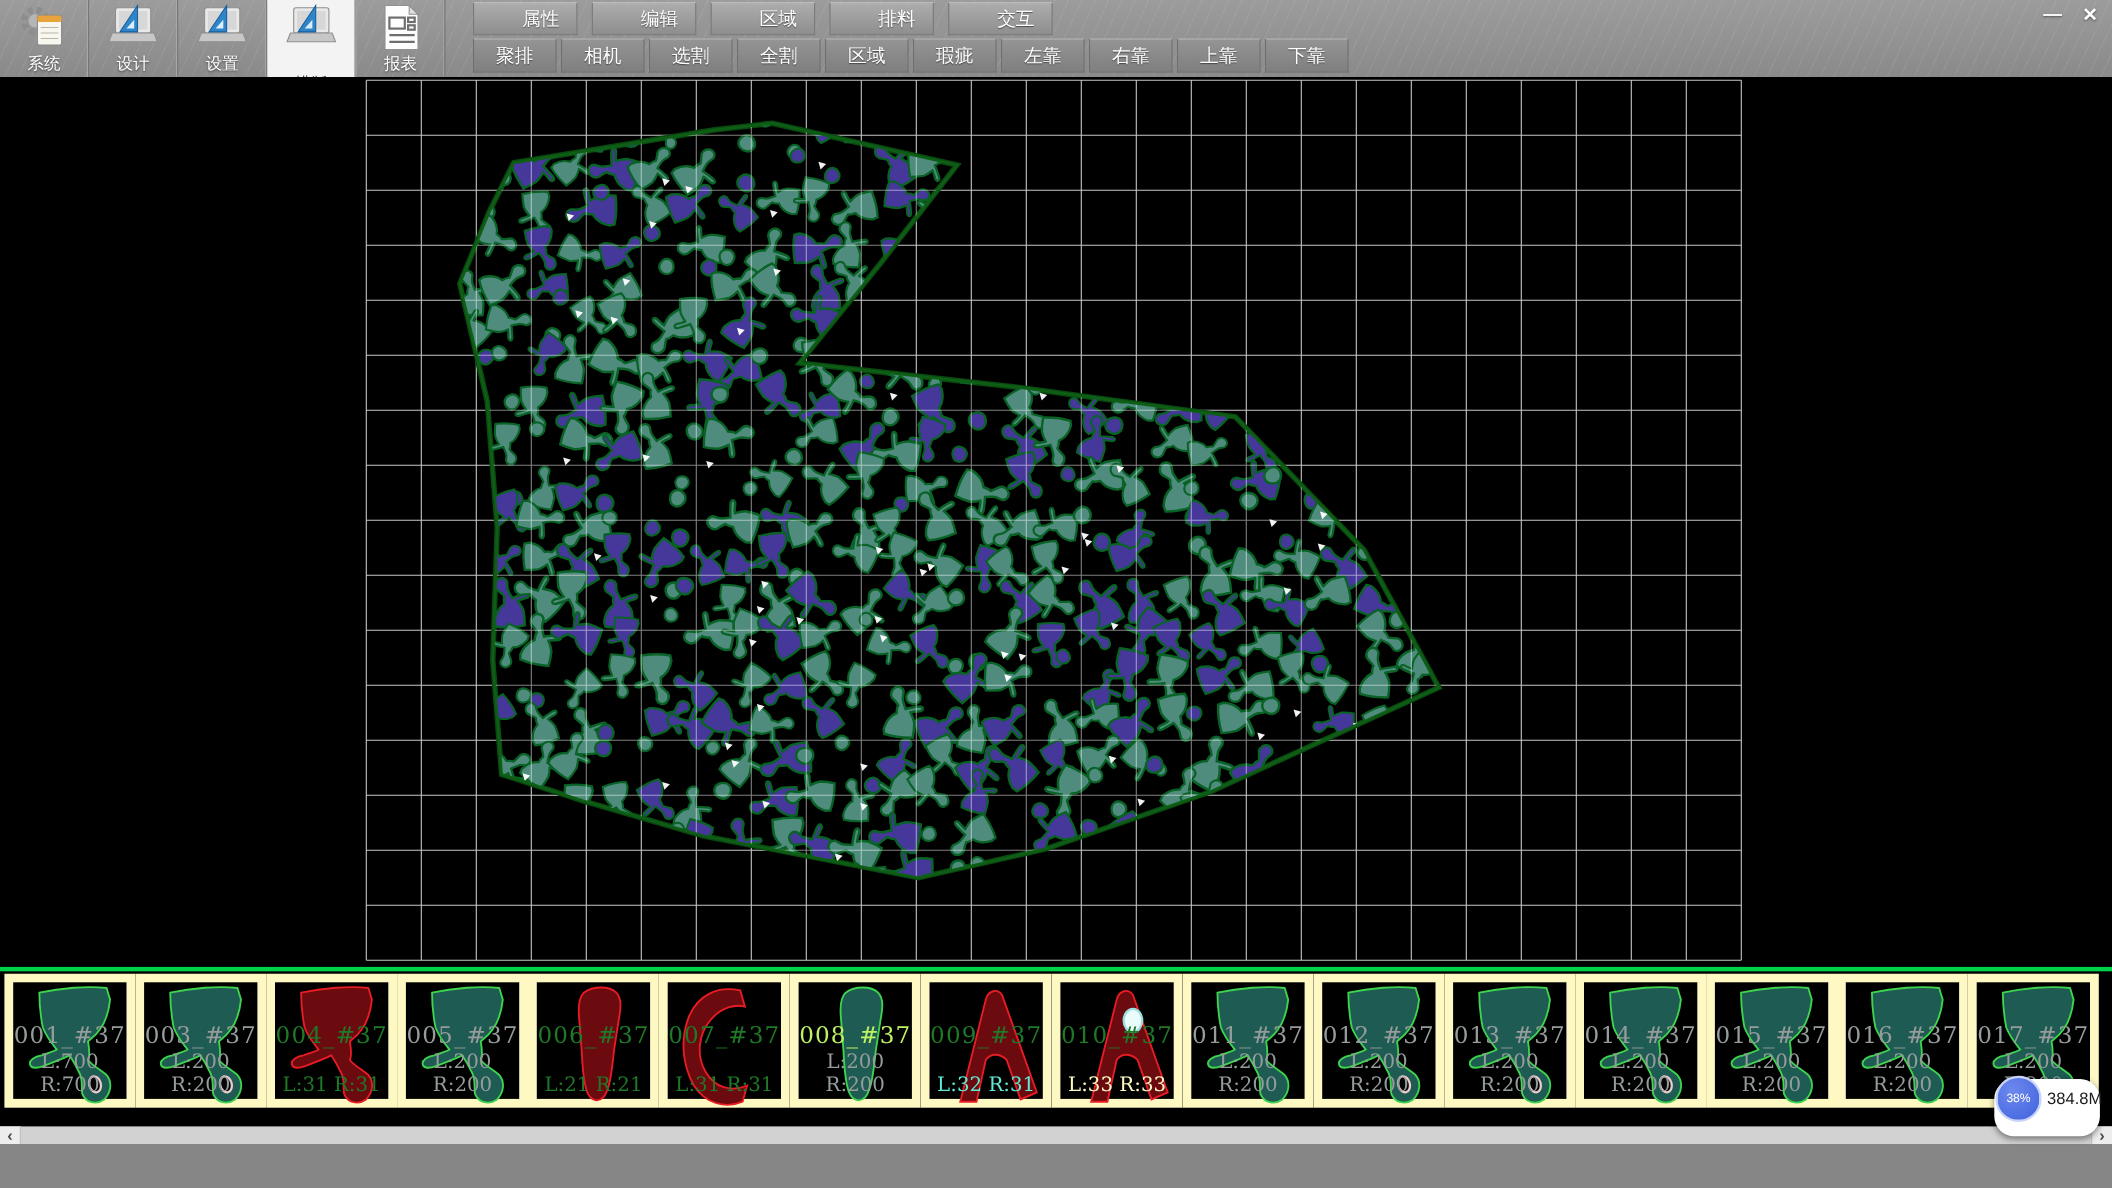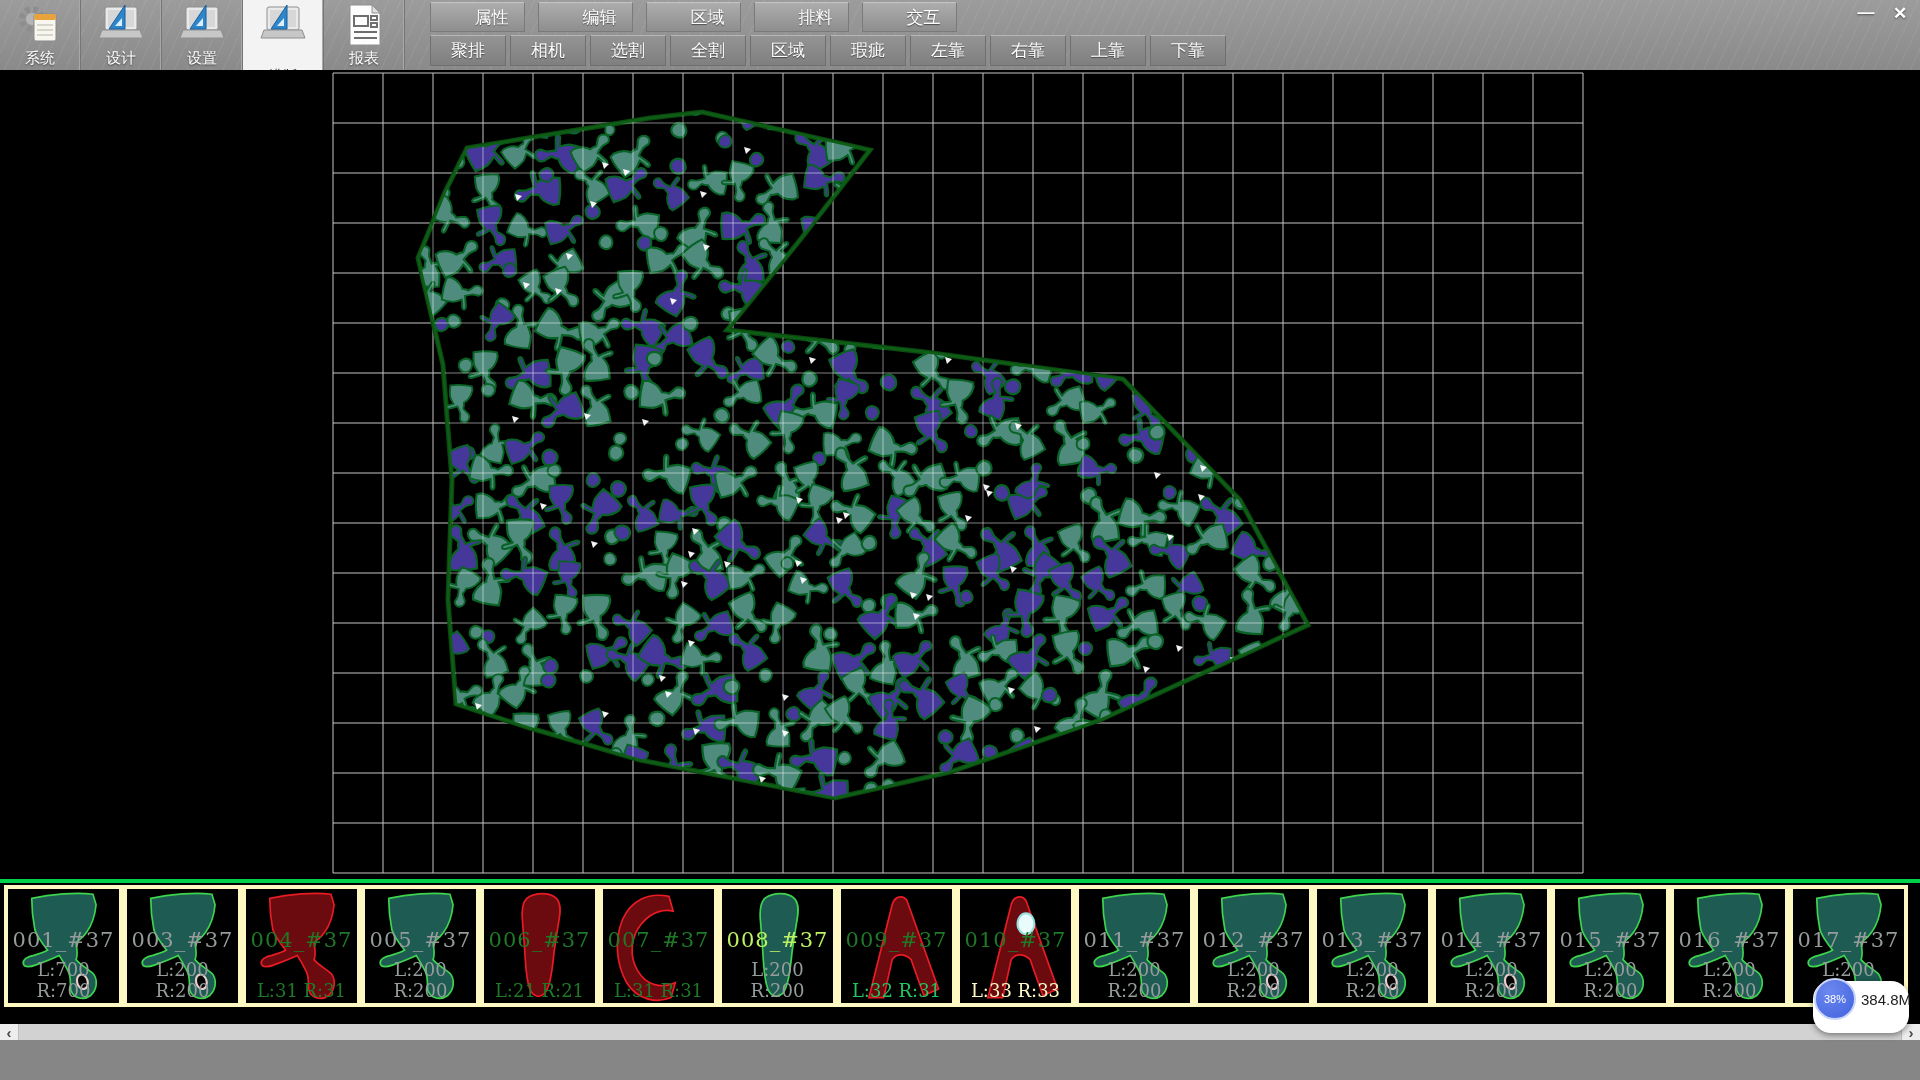--- a/index.html
+++ b/index.html
@@ -39,21 +39,21 @@
   
   .canvas{position:absolute;left:0;top:70px;width:1920px;height:810px;background:#000;}
 
   
   .greenline{position:absolute;left:0;top:879px;width:1920px;height:4px;background:#00d24c;}
 
   
   .thumbstrip{position:absolute;left:0;top:885px;width:1920px;height:124px;background:#000;
     display:flex;padding-left:4px;overflow:hidden;}
   .cell{position:relative;flex:0 0 119px;height:122px;box-sizing:border-box;
-    border:4px solid #fef9c3;background:#000;margin-right:0;}
+    border:8px solid #fef9c3;background:#000;margin-right:0;}
   .cell svg{position:absolute;left:1px;top:1px;}
   .pname{position:absolute;left:0;right:0;top:34%;text-align:center;
     font-family:"DejaVu Serif",serif;font-size:21px;letter-spacing:1px;pointer-events:none;}
   .plr{position:absolute;left:0;right:0;bottom:2px;text-align:center;
     font-family:"DejaVu Serif",serif;font-size:18px;pointer-events:none;}
 
   
   .hscroll{position:absolute;left:0;top:1024px;width:1920px;height:16px;background:#d2d2d2;}
   .sb-btn{position:absolute;top:0;width:18px;height:16px;background:#ededed;color:#4a4a4a;
     display:flex;align-items:center;justify-content:center;font-size:15px;font-weight:bold;cursor:default;}
@@ -818,21 +818,21 @@
           <path d="M36,8 C44,2 58,2 64,8 C69,13 68,22 66,32 L62,58 C60,78 58,92 53,98 C48,103 42,101 39,94 C35,84 35,70 34,56 L32,30 C31,20 32,12 36,8 Z" fill="#1e5b52" stroke="#3ed44e" stroke-width="1.6"></path>
         </svg>
         <div class="pname" style="color:#bef264">008_#37</div>
         <div class="plr" style="color:#969c9c">L:200 R:200</div>
       </div>
       <div class="cell">
         <svg viewBox="0 0 100 110" width="113" height="116">
           <path d="M22,102 L44,14 C46,6 54,4 58,10 L88,94 L74,100 L62,66 C56,60 48,60 44,66 L36,102 Z" fill="#6b0a0f" stroke="#e81c24" stroke-width="1.6"></path>
         </svg>
         <div class="pname" style="color:#1f7a28">009_#37</div>
-        <div class="plr" style="color:#22c55e">L:32 R:31</div>
+        <div class="plr" style="color:#5eead4">L:32 R:31</div>
       </div>
       <div class="cell">
         <svg viewBox="0 0 100 110" width="113" height="116">
           <path d="M22,102 L44,14 C46,6 54,4 58,10 L88,94 L74,100 L62,66 C56,60 48,60 44,66 L36,102 Z" fill="#6b0a0f" stroke="#e81c24" stroke-width="1.6"></path>
           <ellipse cx="58" cy="32" rx="8" ry="10" fill="#e9fbfb" stroke="#9adfdf" stroke-width="2"></ellipse>
         </svg>
         <div class="pname" style="color:#1f7a28">010_#37</div>
         <div class="plr" style="color:#fef9c3">L:33 R:33</div>
       </div>
       <div class="cell">

